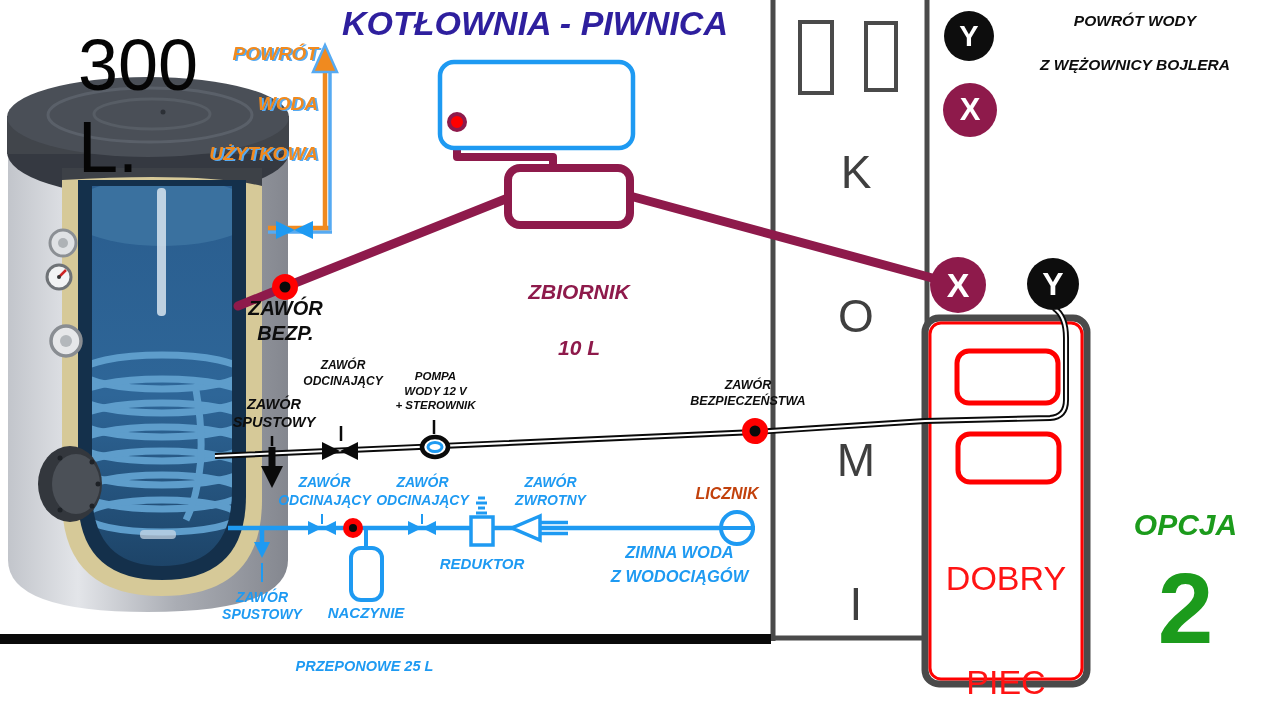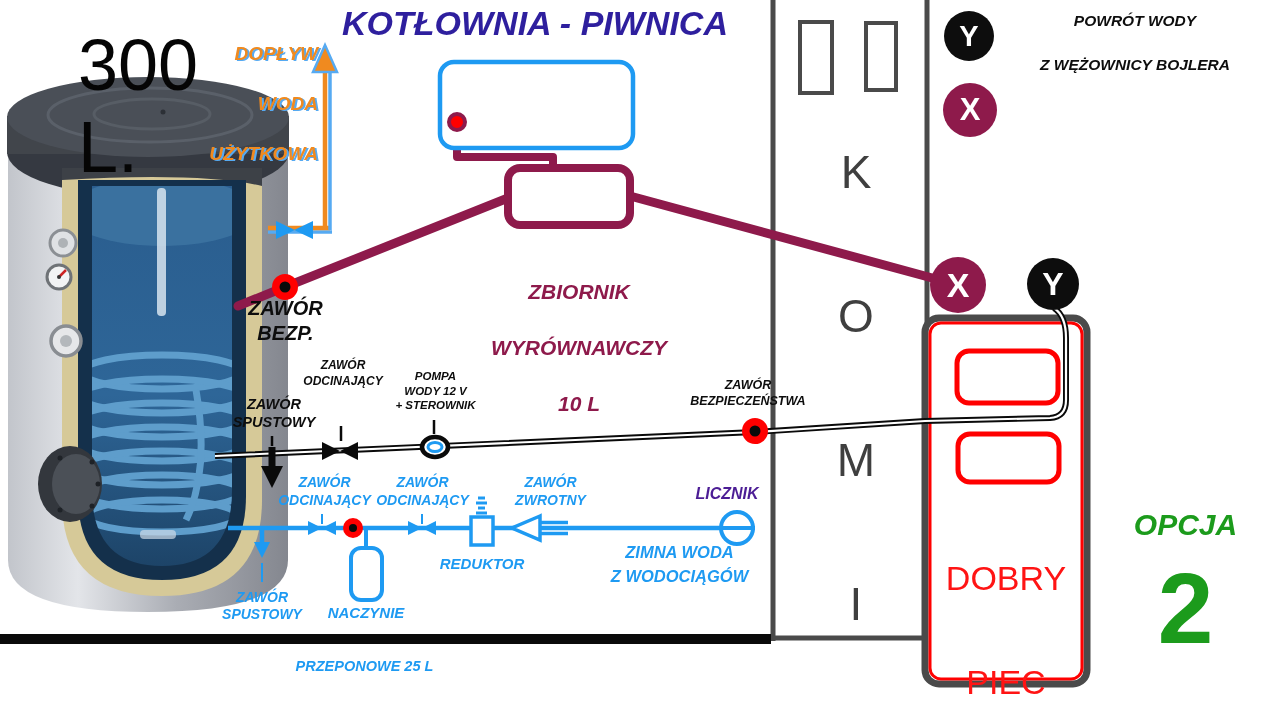--- a/index.html
+++ b/index.html
@@ -18,21 +18,21 @@
   .zbio{left:434px;top:238px;width:290px;font-size:21px;line-height:28px;color:#8E1A4B;}
   .legY{left:1015px;top:10px;width:240px;font-size:15.5px;line-height:22px;color:#0d0d0d;}
   .legX{left:1008px;top:93px;width:250px;font-size:15.5px;line-height:23px;color:#8E1A4B;}
   .komin{left:830px;top:136px;width:52px;text-align:center;font-size:46px;line-height:72px;
          font-weight:500;color:#3f3f3f;}
   .vbezp{left:233px;top:296px;width:105px;font-size:20px;line-height:25px;color:#0d0d0d;}
   .vodcb{left:293px;top:358px;width:100px;font-size:12px;line-height:15.5px;color:#0d0d0d;}
   .pompa{left:383px;top:369px;width:105px;font-size:11.5px;line-height:14.5px;color:#0d0d0d;}
   .vspub{left:223px;top:395px;width:102px;font-size:14.5px;line-height:18px;color:#0d0d0d;}
   .vbzpn{left:668px;top:377px;width:160px;font-size:12.5px;line-height:16px;color:#0d0d0d;}
-  .licz{left:687px;top:485px;width:80px;font-size:16px;color:#4c1d95;}
+  .licz{left:687px;top:485px;width:80px;font-size:16px;color:#c2410c;}
   .vod1{left:272px;top:474px;width:105px;font-size:14px;line-height:17.5px;color:#1E9AF2;}
   .vod2{left:370px;top:474px;width:105px;font-size:14px;line-height:17.5px;color:#1E9AF2;}
   .vzwr{left:503px;top:474px;width:95px;font-size:14px;line-height:17.5px;color:#1E9AF2;}
   .redu{left:436px;top:555px;width:92px;font-size:15px;color:#1E9AF2;}
   .nacz{left:320px;top:604px;width:92px;font-size:15px;color:#1E9AF2;}
   .vspu2{left:213px;top:589px;width:98px;font-size:14px;line-height:17px;color:#1E9AF2;}
   .zimna{left:597px;top:540px;width:165px;font-size:16.5px;line-height:24px;color:#1E9AF2;}
   .przep{left:287px;top:658px;width:155px;font-size:14.5px;color:#1E9AF2;}
   .stove{left:928px;top:500px;width:156px;font-weight:500;font-size:34px;line-height:52px;color:#FF1414;}
   .opcja{left:1118px;top:508px;width:135px;font-size:30px;color:#1C9B1C;}
@@ -221,25 +221,24 @@
   </g>
 
   <circle cx="969" cy="36" r="25" fill="#0d0d0d"></circle>
   <circle cx="970" cy="110" r="27" fill="#8E1A4B"></circle>
   <circle cx="958" cy="285" r="28" fill="#8E1A4B"></circle>
   <circle cx="1053" cy="284" r="26" fill="#0d0d0d"></circle>
 </svg>
 
 <div class="lbl title c">KOTŁOWNIA - PIWNICA</div>
 <div class="lbl cap">300 L.</div>
-<div class="lbl hotw bi r"><span style="display: block;">DOPŁYW</span>
+<div class="lbl hotw bi r"><span style="display: block;">POWRÓT</span>
 <span style="display: block;">WODA</span>
 <span style="display: block;">UŻYTKOWA</span></div>
 <div class="lbl zbio bi c"><span style="display: block; margin-top: 40px;">ZBIORNIK</span>
-<span style="display: block;">WYRÓWNAWCZY</span>
 <span style="display: block;">10 L</span></div>
 
 <div class="lbl legY bi c"><span style="display: block;">POWRÓT WODY</span>
 <span style="display: block;">Z WĘŻOWNICY BOJLERA</span></div>
 
 <div class="lbl komin"><span style="display: block;">K</span>
 <span style="display: block;">O</span>
 <span style="display: block;">M</span>
 <span style="display: block;">I</span>
 <span style="display: block;">N</span></div>

